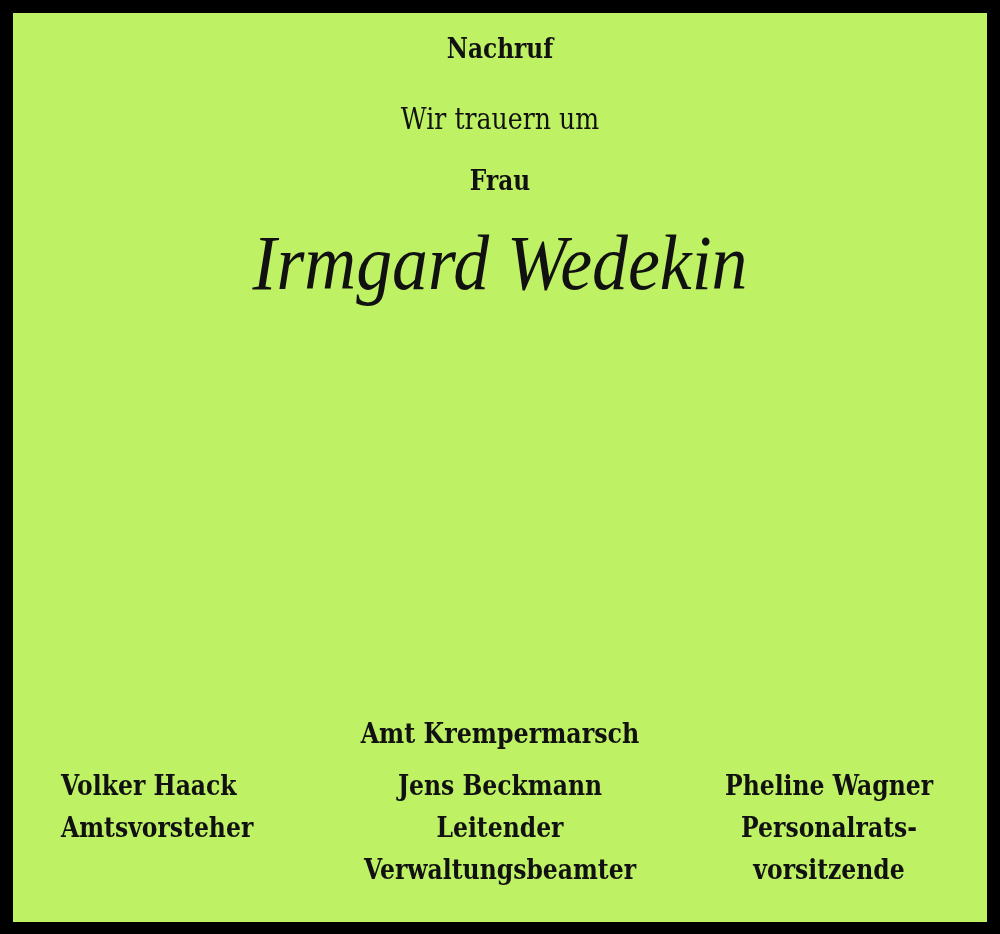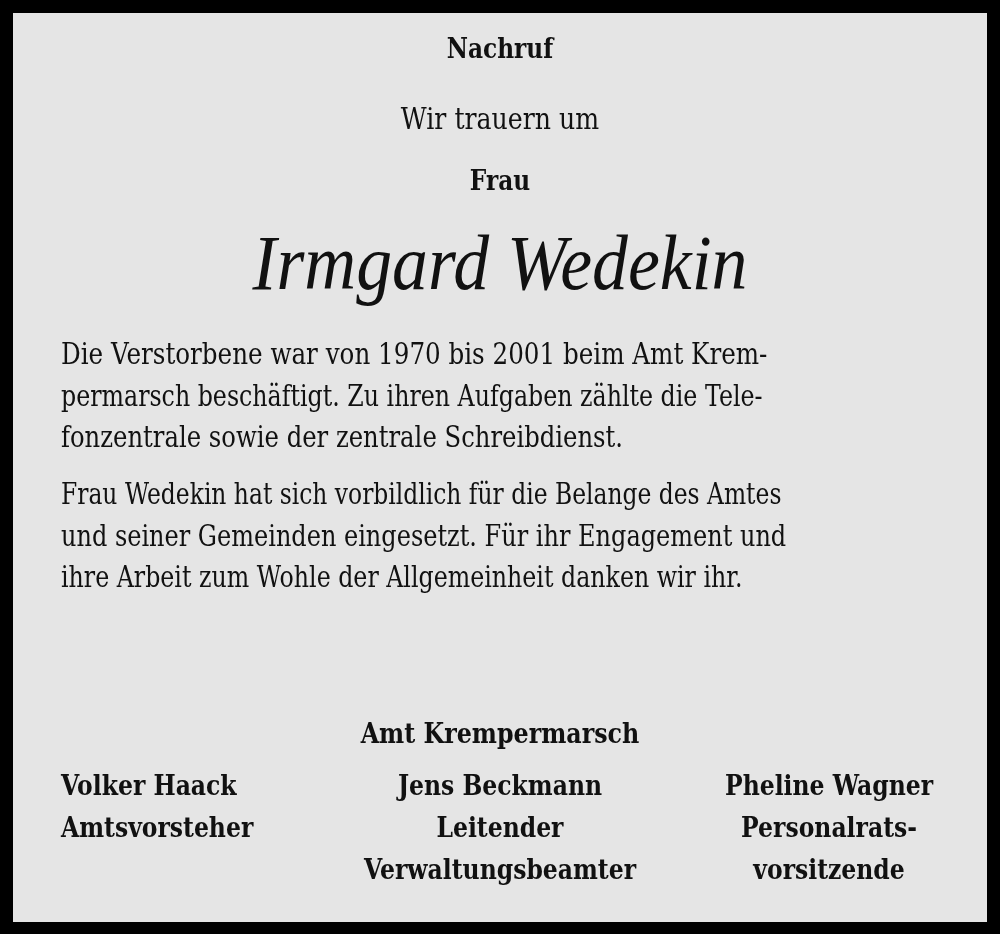--- a/index.html
+++ b/index.html
@@ -1,17 +1,17 @@
 <!DOCTYPE html>
 <html><head>
 <meta charset="utf-8">
 <style>
   html,body{margin:0;padding:0;}
   body{width:1000px;height:934px;background:#000;position:relative;overflow:hidden;}
-  .card{position:absolute;left:13px;top:13px;width:974px;height:909px;background:#e5e5e5;color:#111;
+  .card{position:absolute;left:13px;top:13px;width:974px;height:909px;background:#bef264;color:#111;
     font-family:"DejaVu Serif","Liberation Serif",serif;}
   .c{position:absolute;left:0;width:974px;text-align:center;white-space:nowrap;}
   .b{font-weight:bold;}
   .title{top:20px;font-size:27px;transform:scaleX(0.86);}
   .intro{top:88px;font-size:30px;transform:scaleX(0.84);}
   .honor{top:152px;font-size:27px;transform:scaleX(0.86);}
   .name{top:200px;font-size:78px;font-style:italic;font-family:"Liberation Serif","DejaVu Serif",serif;transform:scaleX(0.92);line-height:100px;}
   .body{position:absolute;left:48px;width:880px;font-size:30px;line-height:41.5px;}
   .body .ln{display:block;white-space:nowrap;transform-origin:left center;}
   .p1{top:320px;}
@@ -26,30 +26,20 @@
 </style>
 </head>
 <body>
 
 <div class="card">
   <div class="c b title">Nachruf</div>
   <div class="c intro">Wir trauern um</div>
   <div class="c b honor">Frau</div>
   <div class="c name">Irmgard Wedekin</div>
 
-  <div class="body p1">
-    <span class="ln" style="transform:scaleX(0.82)">Die Verstorbene war von 1970 bis 2001 beim Amt Krem-</span>
-    <span class="ln" style="transform:scaleX(0.79)">permarsch beschäftigt. Zu ihren Aufgaben zählte die Tele-</span>
-    <span class="ln" style="transform:scaleX(0.81)">fonzentrale sowie der zentrale Schreibdienst.</span>
-  </div>
-  <div class="body p2">
-    <span class="ln" style="transform:scaleX(0.78)">Frau Wedekin hat sich vorbildlich für die Belange des Amtes</span>
-    <span class="ln" style="transform:scaleX(0.80)">und seiner Gemeinden eingesetzt. Für ihr Engagement und</span>
-    <span class="ln" style="transform:scaleX(0.79)">ihre Arbeit zum Wohle der Allgemeinheit danken wir ihr.</span>
-  </div>
 
   <div class="c b org">Amt Krempermarsch</div>
 
   <div class="sig s1">
     <span class="ln">Volker Haack</span>
     <span class="ln">Amtsvorsteher</span>
   </div>
   <div class="sig s2">
     <span class="ln">Jens Beckmann</span>
     <span class="ln">Leitender</span>

